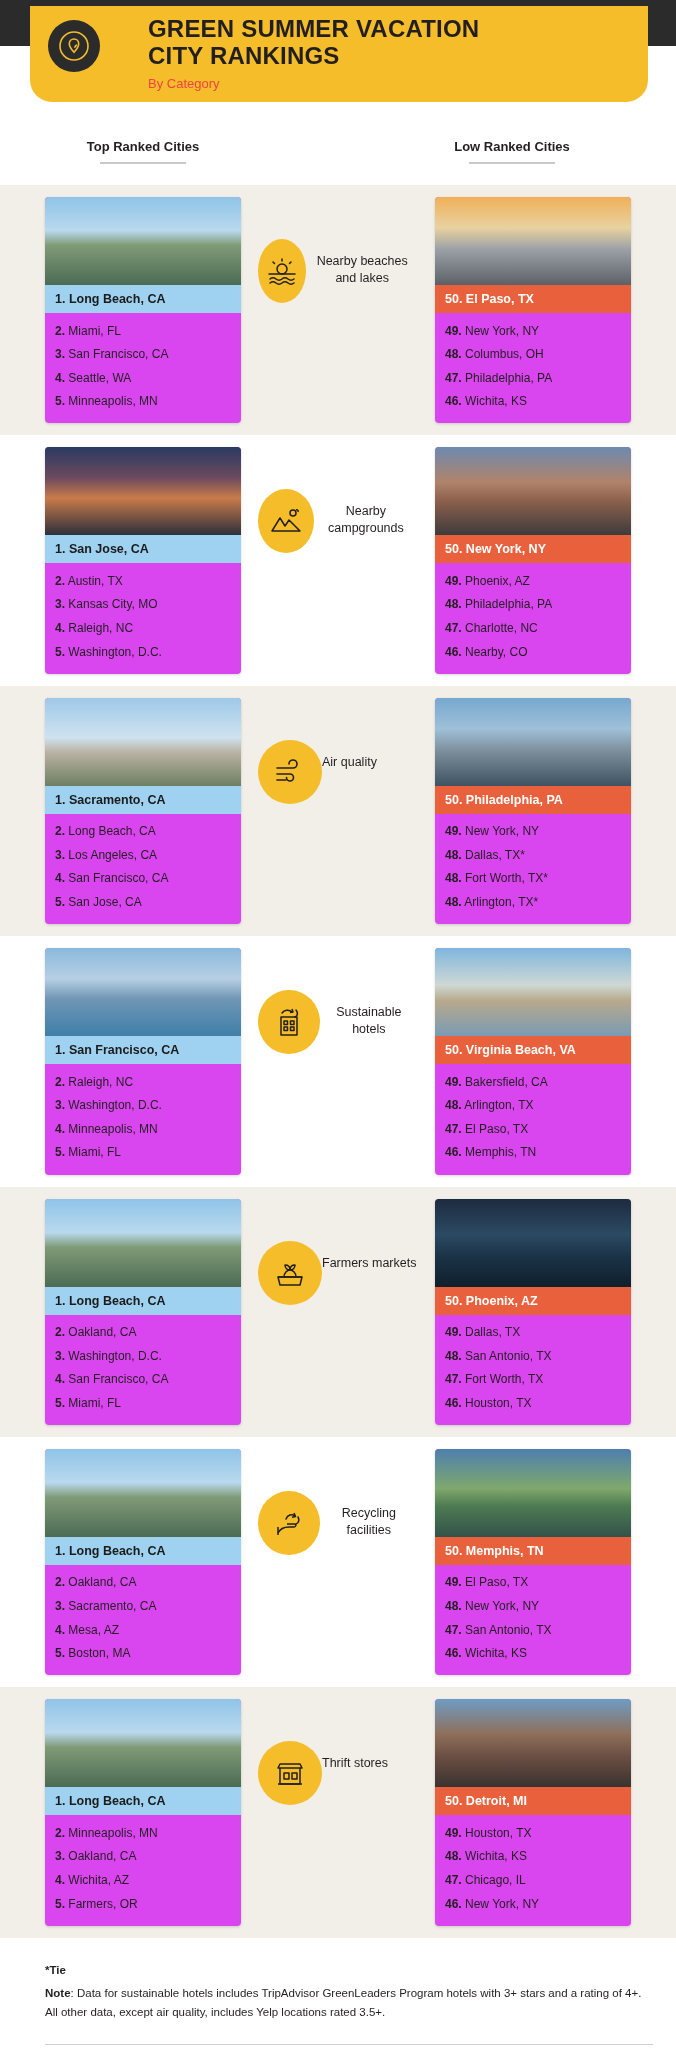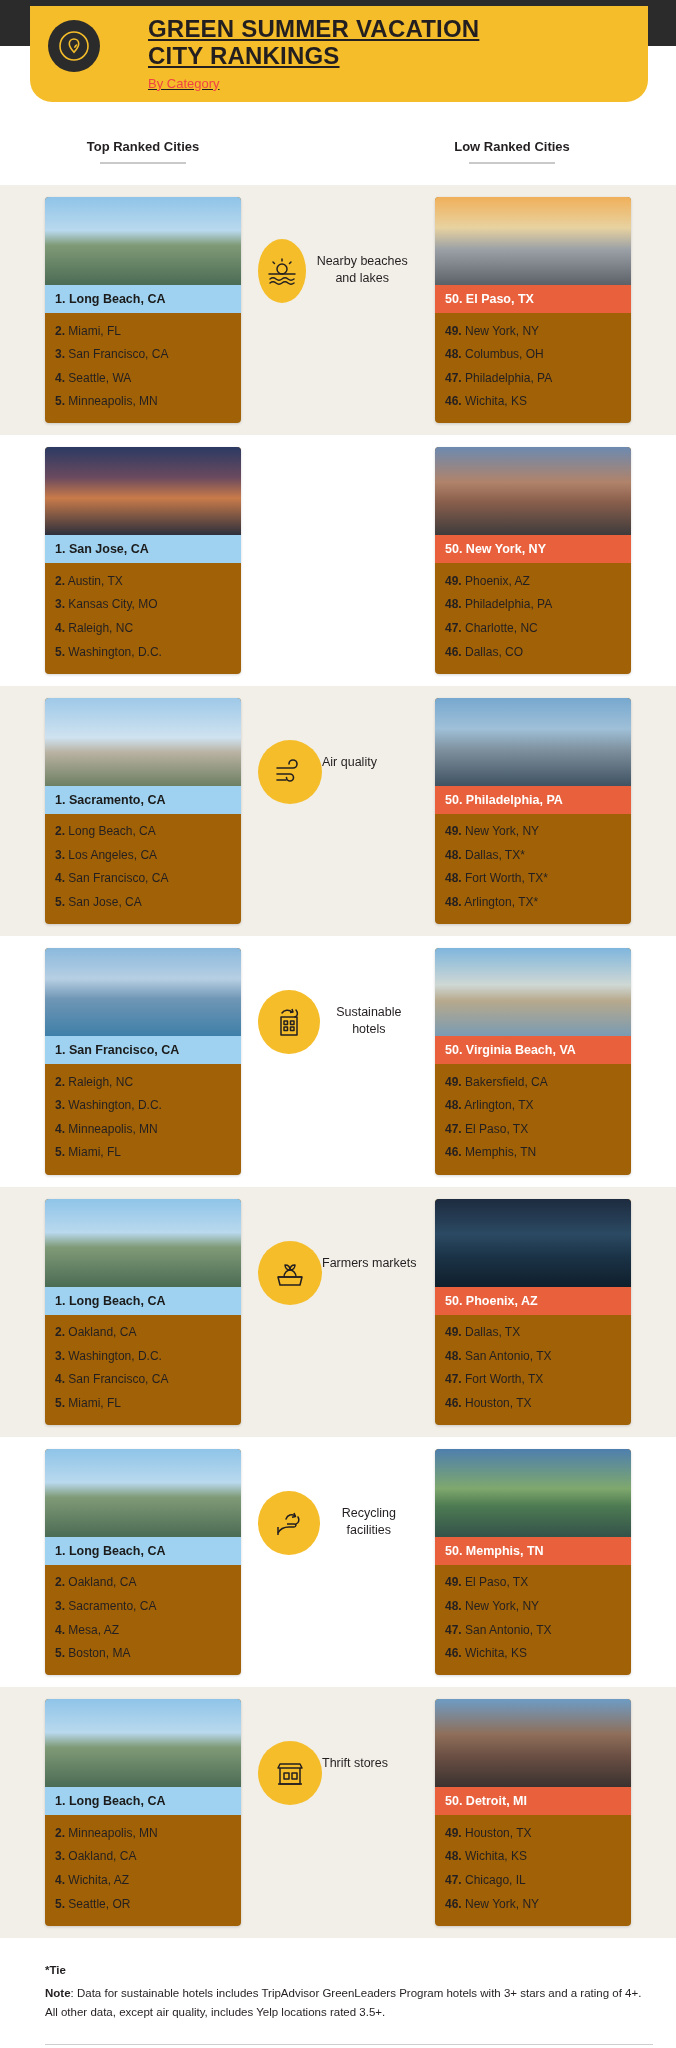--- a/index.html
+++ b/index.html
@@ -19,21 +19,21 @@
   }
   .header-yellow {
     position:absolute; left:30px; top:6px; width:618px; height:96px;
     background:#f5bd2a; border-radius: 0 0 22px 22px;
   }
   .logo-circle {
     position:absolute; left:48px; top:20px; width:52px; height:52px;
     border-radius:50%; background:#2b2b2b; display:flex; align-items:center; justify-content:center;
   }
   .logo-circle svg { display:block; }
-  .header-titles { position:absolute; left:148px; top:16px; width:470px;text-decoration:underline; }
+  .header-titles { position:absolute; left:148px; top:16px; width:470px; }
   .header-title {
     font-size: 24px; font-weight: 700; line-height: 1.12; letter-spacing: .2px;
     color:#231f20; text-transform: uppercase;
   }
   .header-sub { margin-top:6px; font-size: 13px; color:#ef4444; font-weight:400; }
 
   
   .col-heads { position:relative; height: 46px; margin-top: 24px; padding-left: 48px; }
   .col-head {
     position:absolute; font-size:13px; font-weight:700; text-align:center;
@@ -48,21 +48,21 @@
   .row {
     position:relative; display:flex; justify-content:space-between; align-items:flex-start;
     padding: 12px 45px 12px 45px;
   }
   .row-bg {
     position:absolute; left:0; right:0; top:0; bottom:0; background:#f2efe9; z-index:0;
   }
   .row-inner { position:relative; z-index:1; display:flex; width:100%; justify-content:space-between; }
 
   .card {
-    width: 196px; background:#a16207; border-radius: 4px; overflow:hidden;
+    width: 196px; background:#d946ef; border-radius: 4px; overflow:hidden;
     box-shadow: 0 1px 3px rgba(0,0,0,.16);
   }
   .card .photo { height: 88px; width:100%; position:relative; }
   .rank-one {
     font-size: 12.5px; font-weight:700; padding: 7px 10px; color:#1b1b1b;
   }
   .rank-one.blue { background:#9ed2f0; }
   .rank-one.red { background:#e8613c; color:#fff; }
   .rank-list { padding: 6px 10px 10px 10px; }
   .rank-list li {
@@ -233,40 +233,50 @@
         <b>4.</b>
         <span class="city">Raleigh, NC</span>
       </li>
       <li>
         <b>5.</b>
         <span class="city">Washington, D.C.</span>
       </li>
             </ul>
       </div>
 
+      <div class="mid">
+        <div class="icon-circle">
+              <svg width="36" height="36" viewBox="0 0 36 36" fill="none" stroke="#231f20" stroke-width="1.5" stroke-linejoin="round">
+     <path d="M4 28l8-13 5 8 4-6 11 11z"></path>
+                <circle cx="25" cy="10" r="3"></circle>
+                <path d="M28 7c1.5-.5 2.5.5 2 2"></path>
+              </svg>
+            </div>
+        <div class="mid-label">Nearby campgrounds</div>
+      </div>
 
       <div class="card">
         <div class="photo ph-nyc"></div>
         <div class="rank-one red">50.  New York, NY</div>
         <ul class="rank-list">
       <li>
         <b>49.</b>
         <span class="city">Phoenix, AZ</span>
       </li>
       <li>
         <b>48.</b>
         <span class="city">Philadelphia, PA</span>
       </li>
       <li>
         <b>47.</b>
         <span class="city">Charlotte, NC</span>
       </li>
       <li>
         <b>46.</b>
-        <span class="city">Dallas, CO</span>
+        <span class="city">Nearby, CO</span>
       </li>
             </ul>
       </div>
     </div>
       </div>
       <div class="row">
     <div class="row-bg"></div>
     <div class="row-inner">
       <div class="card">
         <div class="photo ph-sacramento"></div>
@@ -532,21 +542,21 @@
       <li>
         <b>3.</b>
         <span class="city">Oakland, CA</span>
       </li>
       <li>
         <b>4.</b>
         <span class="city">Wichita, AZ</span>
       </li>
       <li>
         <b>5.</b>
-        <span class="city">Seattle, OR</span>
+        <span class="city">Farmers, OR</span>
       </li>
             </ul>
       </div>
 
       <div class="mid">
         <div class="icon-circle">
               <svg width="36" height="36" viewBox="0 0 36 36" fill="none" stroke="#231f20" stroke-width="1.5" stroke-linejoin="round">
      <path d="M6 13l2-4h20l2 4z"></path>
                 <path d="M8 13v16h20V13"></path>
                 <path d="M6 29h24"></path>

